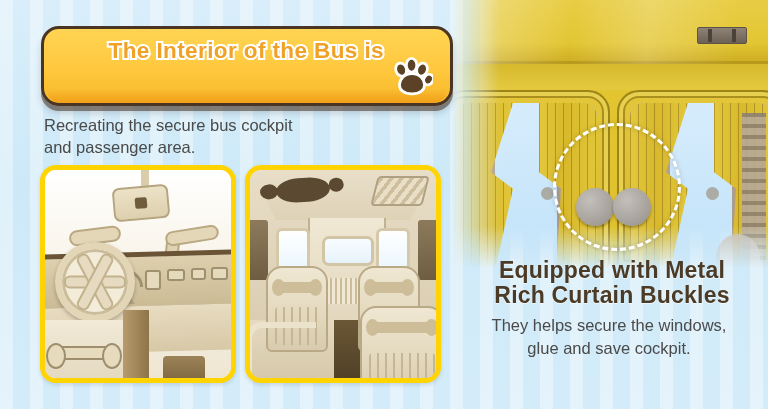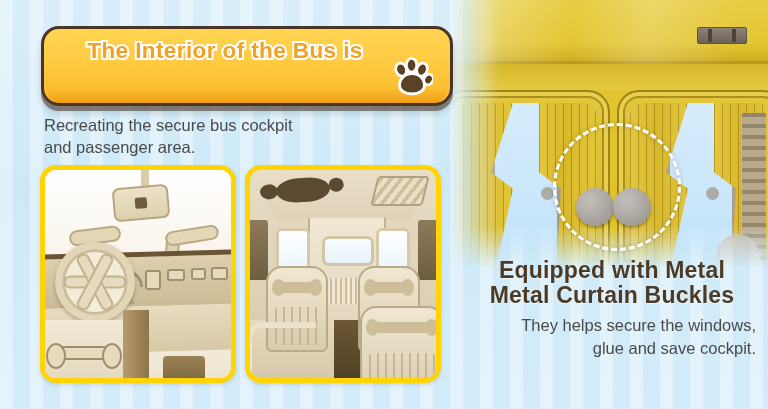--- a/index.html
+++ b/index.html
@@ -145,21 +145,21 @@
     z-index:10;
   }
   #header-banner::after {
     content:""; position:absolute; left:3px; right:3px; bottom:0; height:14px;
     background:linear-gradient(180deg, rgba(240,150,20,0), rgba(235,140,12,.55));
     border-radius:0 0 15px 15px;
   }
   #header-title {
     position:relative; z-index:2;
     padding:9px 66px 0 22px;
-    text-align:center;
+    text-align:right;
     font-size:22.5px; font-weight:bold; line-height:26px;
     letter-spacing:.4px;
     color:#f0a228;
     -webkit-text-stroke:4px #ffffff;
     paint-order: stroke fill;
     text-shadow:0 2px 0 rgba(255,255,255,.9);
   }
   #paw-icon {
     position:absolute; right:17px; bottom:6px; width:42px; height:40px; z-index:3;
   }
@@ -371,21 +371,21 @@
   #right-heading {
     position:absolute; left:462px; top:258px; width:300px;
     text-align:center;
     font-size:23px; font-weight:bold; line-height:25px;
     color:#4b3a26; letter-spacing:.2px;
     text-shadow:0 1px 1px rgba(255,255,255,.65);
     z-index:12;
   }
   #right-desc {
     position:absolute; left:462px; top:314px; width:294px;
-    text-align:right;
+    text-align:center;
     font-size:16.5px; line-height:22.5px; color:#4a4a4a;
     z-index:12;
   }
   .line { display:block; }
 </style>
 </head>
 <body>
 
 <div id="bg-base"></div>
 <div id="bg-stripes"></div>
@@ -512,19 +512,19 @@
     <div class="cb-seat" style="right:-8px; top:136px; width:84px; height:92px;">
       <div class="bonehole"></div>
       <div class="ribs"></div>
     </div>
     <div class="cb-rail"></div>
   </div>
 </div>
 
 <div id="right-heading">
   <span class="line">Equipped with Metal</span>
-  <span class="line">Metal Curtain Buckles</span>
+  <span class="line">Rich Curtain Buckles</span>
 </div>
 
 <div id="right-desc">
   <span class="line">They helps secure the windows,</span>
   <span class="line">glue and save cockpit.</span>
 </div>
 
 </body></html>

